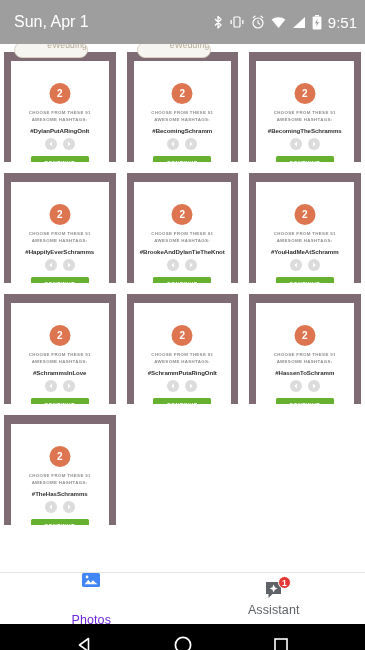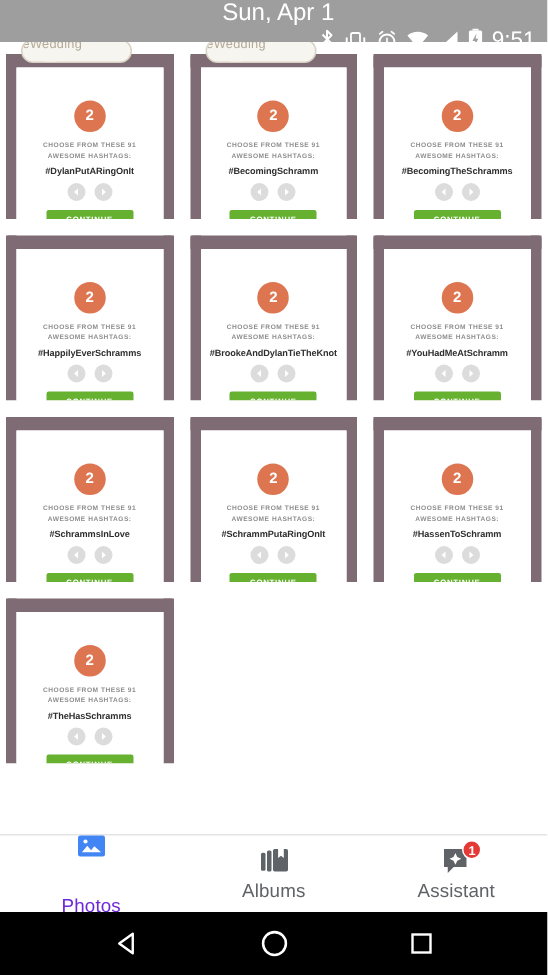--- a/index.html
+++ b/index.html
@@ -5,23 +5,23 @@
   * { margin:0; padding:0; box-sizing:border-box; }
   html, body {
     width:365px; height:650px;
     background:#ffffff;
     font-family:"Liberation Sans", sans-serif;
     overflow:hidden;
   }
 
   
   .statusbar {
-    height:28px; background:#9e9e9e;
+    height:44px; background:#9e9e9e;
     display:flex; align-items:center;
-    padding:0 8px 0 14px; color:#ffffff;flex-direction:column;
+    padding:0 8px 0 14px; color:#ffffff;
   }
   .status-icons { margin-left:auto; display:flex; align-items:center; gap:6px; }
   .status-icons svg { display:block; }
   .status-time { font-size:15px; font-weight:500; margin-left:0; color:#ffffff; }
 
   
   .grid {
     position:relative;
     height:528px;
     background:#ffffff;
@@ -59,21 +59,21 @@
     position:absolute; top:17px; left:11px; right:11px; bottom:0;
     background:#ffffff;
   }
   
   .bubble {
     position:absolute; top:-2px; left:14px;
     width:74px; height:16px;
     background:#f7f5f0; border:1px solid #d8d2c4;
     border-radius:9px;
     font-size:8.5px; color:#b4aa98;
-    display:flex; align-items:flex-start; justify-content:flex-start;
+    display:flex; align-items:flex-start; justify-content:flex-end;
     overflow:hidden; letter-spacing:.2px;
     z-index:3;
   }
   .bubble span { margin-top:-3px; }
   .bubble::after {
     content:""; position:absolute; bottom:-4px; left:14px;
     width:0; height:0;
     border-left:5px solid transparent; border-right:5px solid transparent;
     border-top:5px solid #f7f5f0;
   }
@@ -476,31 +476,20 @@
     <span class="navicon">
       <svg width="20" height="20" viewBox="0 0 20 20">
         <rect x="1" y="3" width="18" height="14" rx="1.5" fill="#4285f4"></rect>
         <path d="M3.6 14.2l3.6-4.4 2.5 3 2.2-2.6 4.5 4z" fill="#ffffff"></path>
         <circle cx="6" cy="7" r="1.4" fill="#ffffff"></circle>
       </svg>
     </span>
     <span class="navlabel">Photos</span>
   </div>
 
-  <div class="navitem">
-    <span class="navicon">
-      <svg width="20" height="20" viewBox="0 0 20 20">
-        <rect x="1" y="4.5" width="3" height="12" rx="1" fill="#5f6368"></rect>
-        <rect x="5" y="3" width="3" height="14" rx="1" fill="#5f6368"></rect>
-        <rect x="9" y="2" width="10" height="15" rx="1.2" fill="#5f6368"></rect>
-        <path d="M12.4 2v6l1.9-1.5L16.2 8V2z" fill="#ffffff"></path>
-      </svg>
-    </span>
-    <span class="navlabel">Albums</span>
-  </div>
 
   <div class="navitem">
     <span class="navicon">
       <svg width="20" height="20" viewBox="0 0 20 20">
         <path d="M2 2h15v12H8.5L4.5 18v-4H2z" fill="#5f6368"></path>
         <path d="M9.6 4.6l1.25 2.7 2.7 1.25-2.7 1.25-1.25 2.7-1.25-2.7-2.7-1.25 2.7-1.25z" fill="#ffffff"></path>
       </svg>
       <span class="navbadge">1</span>
     </span>
     <span class="navlabel">Assistant</span>

